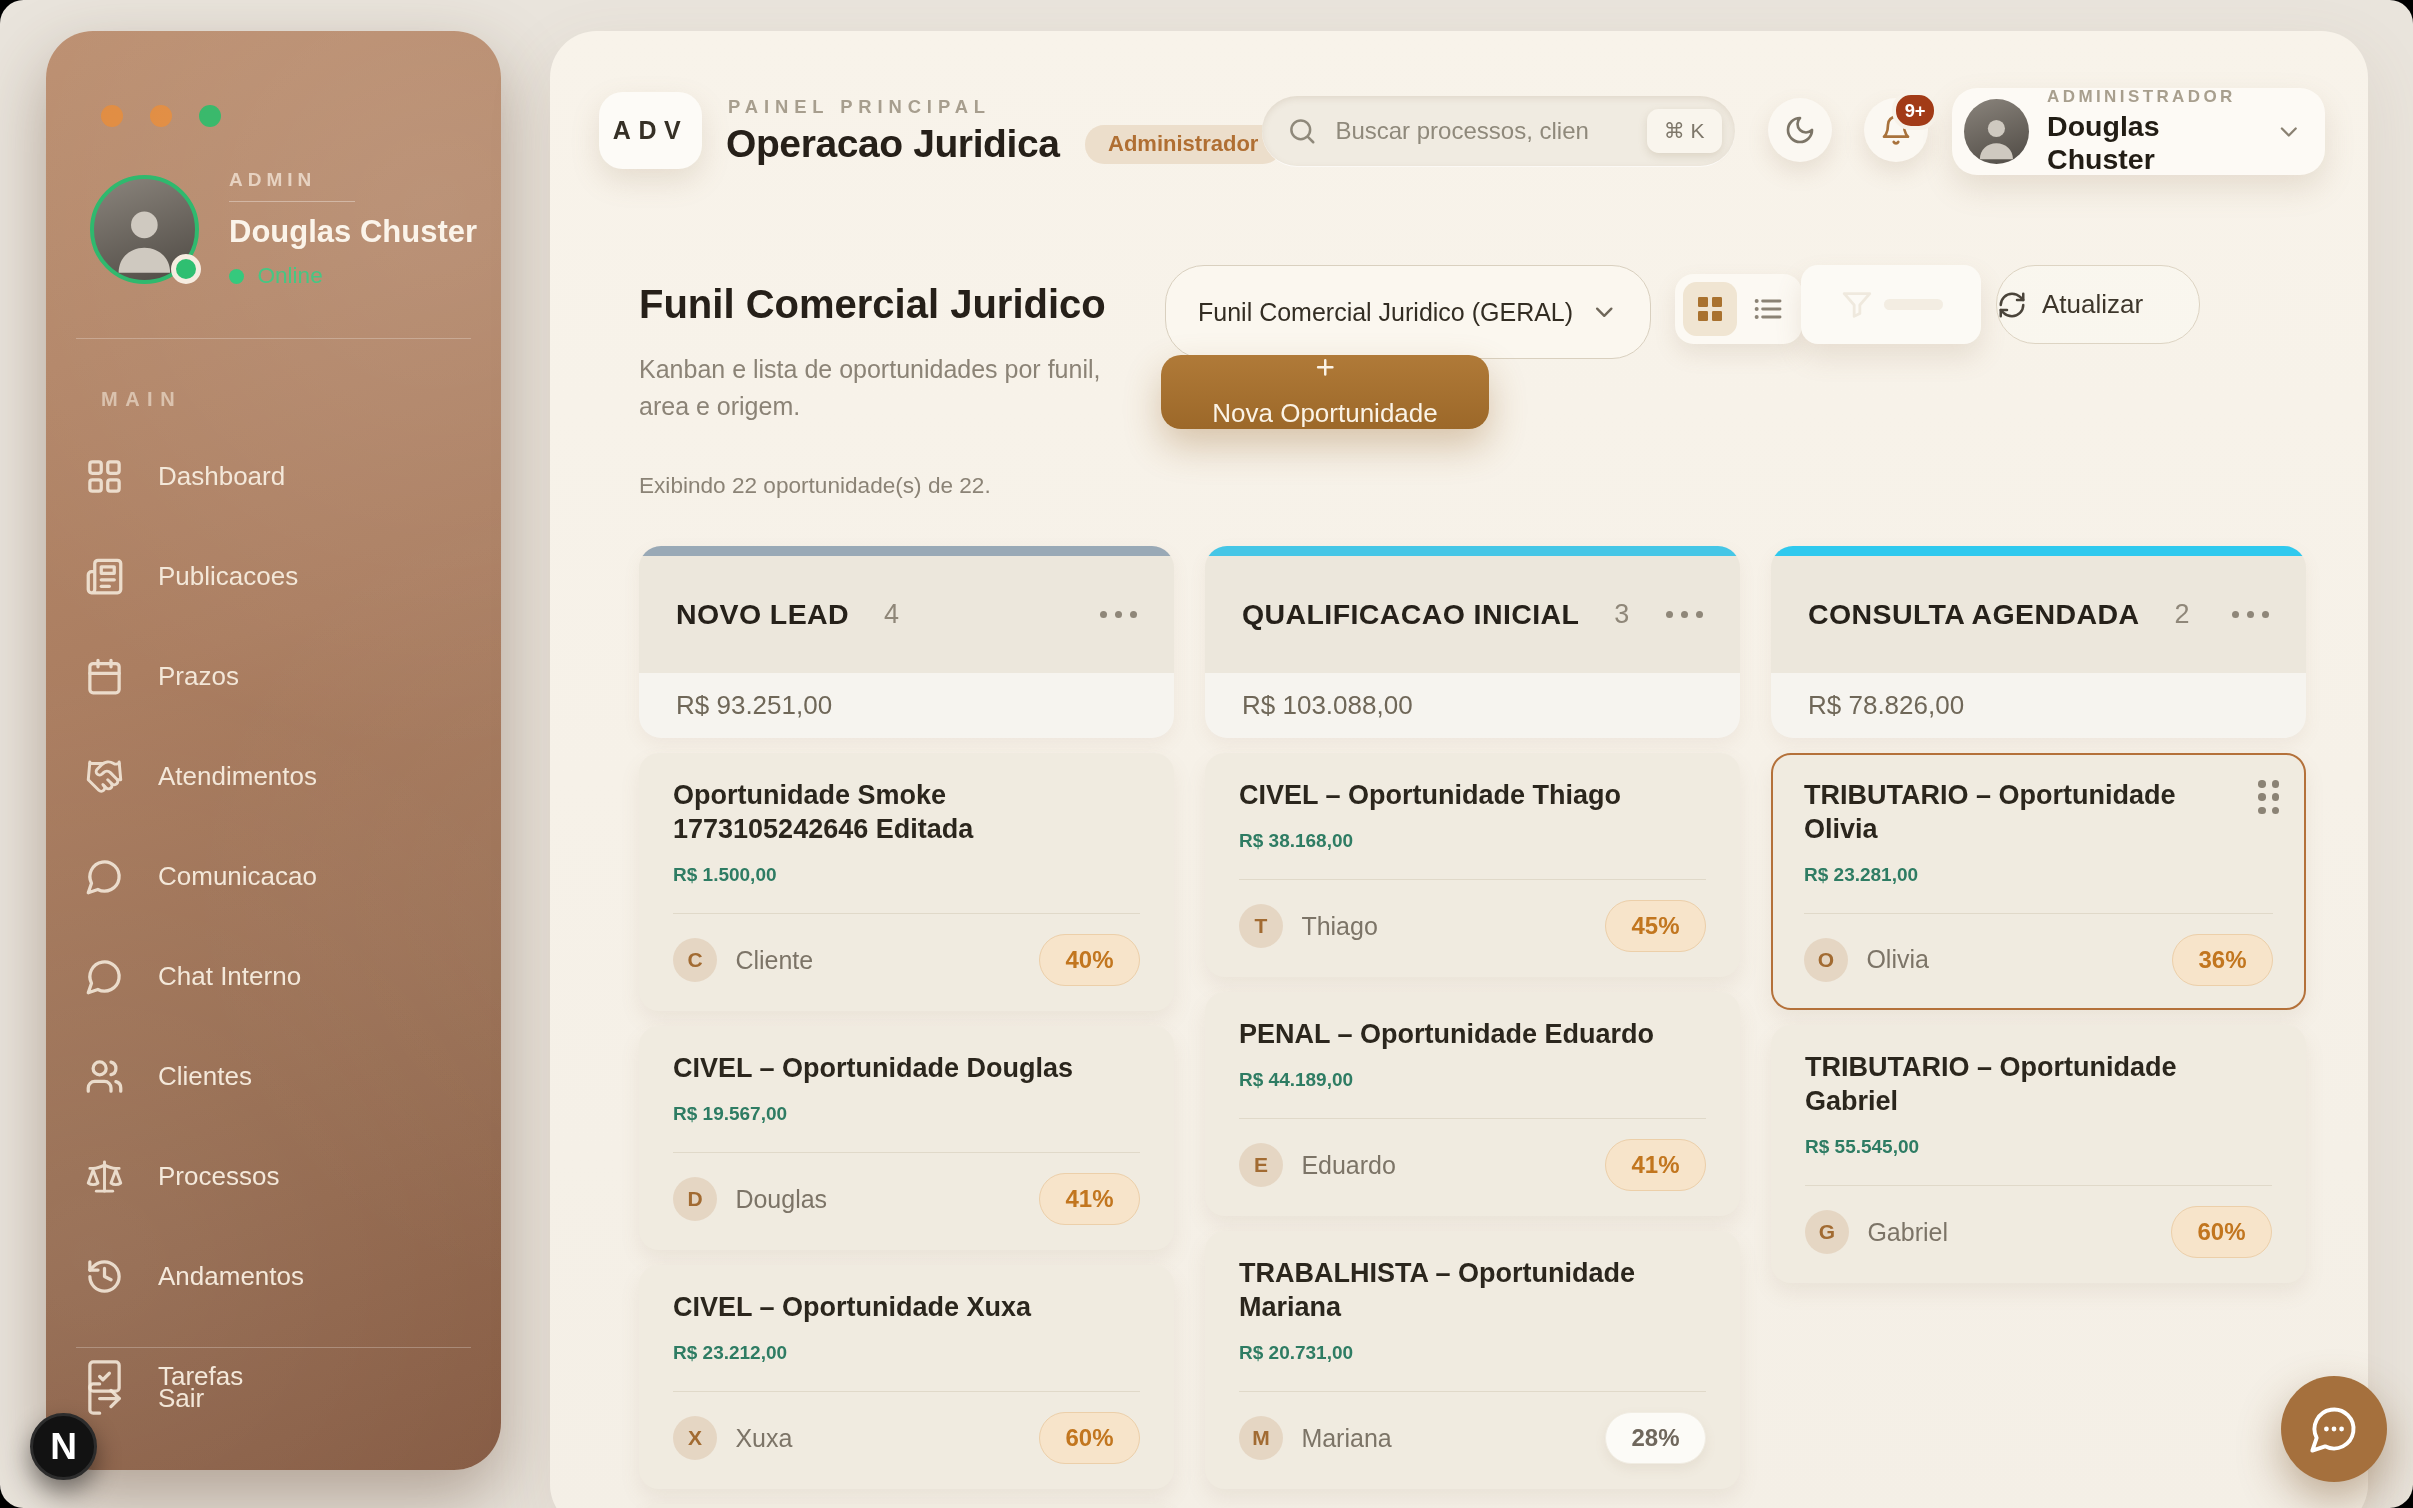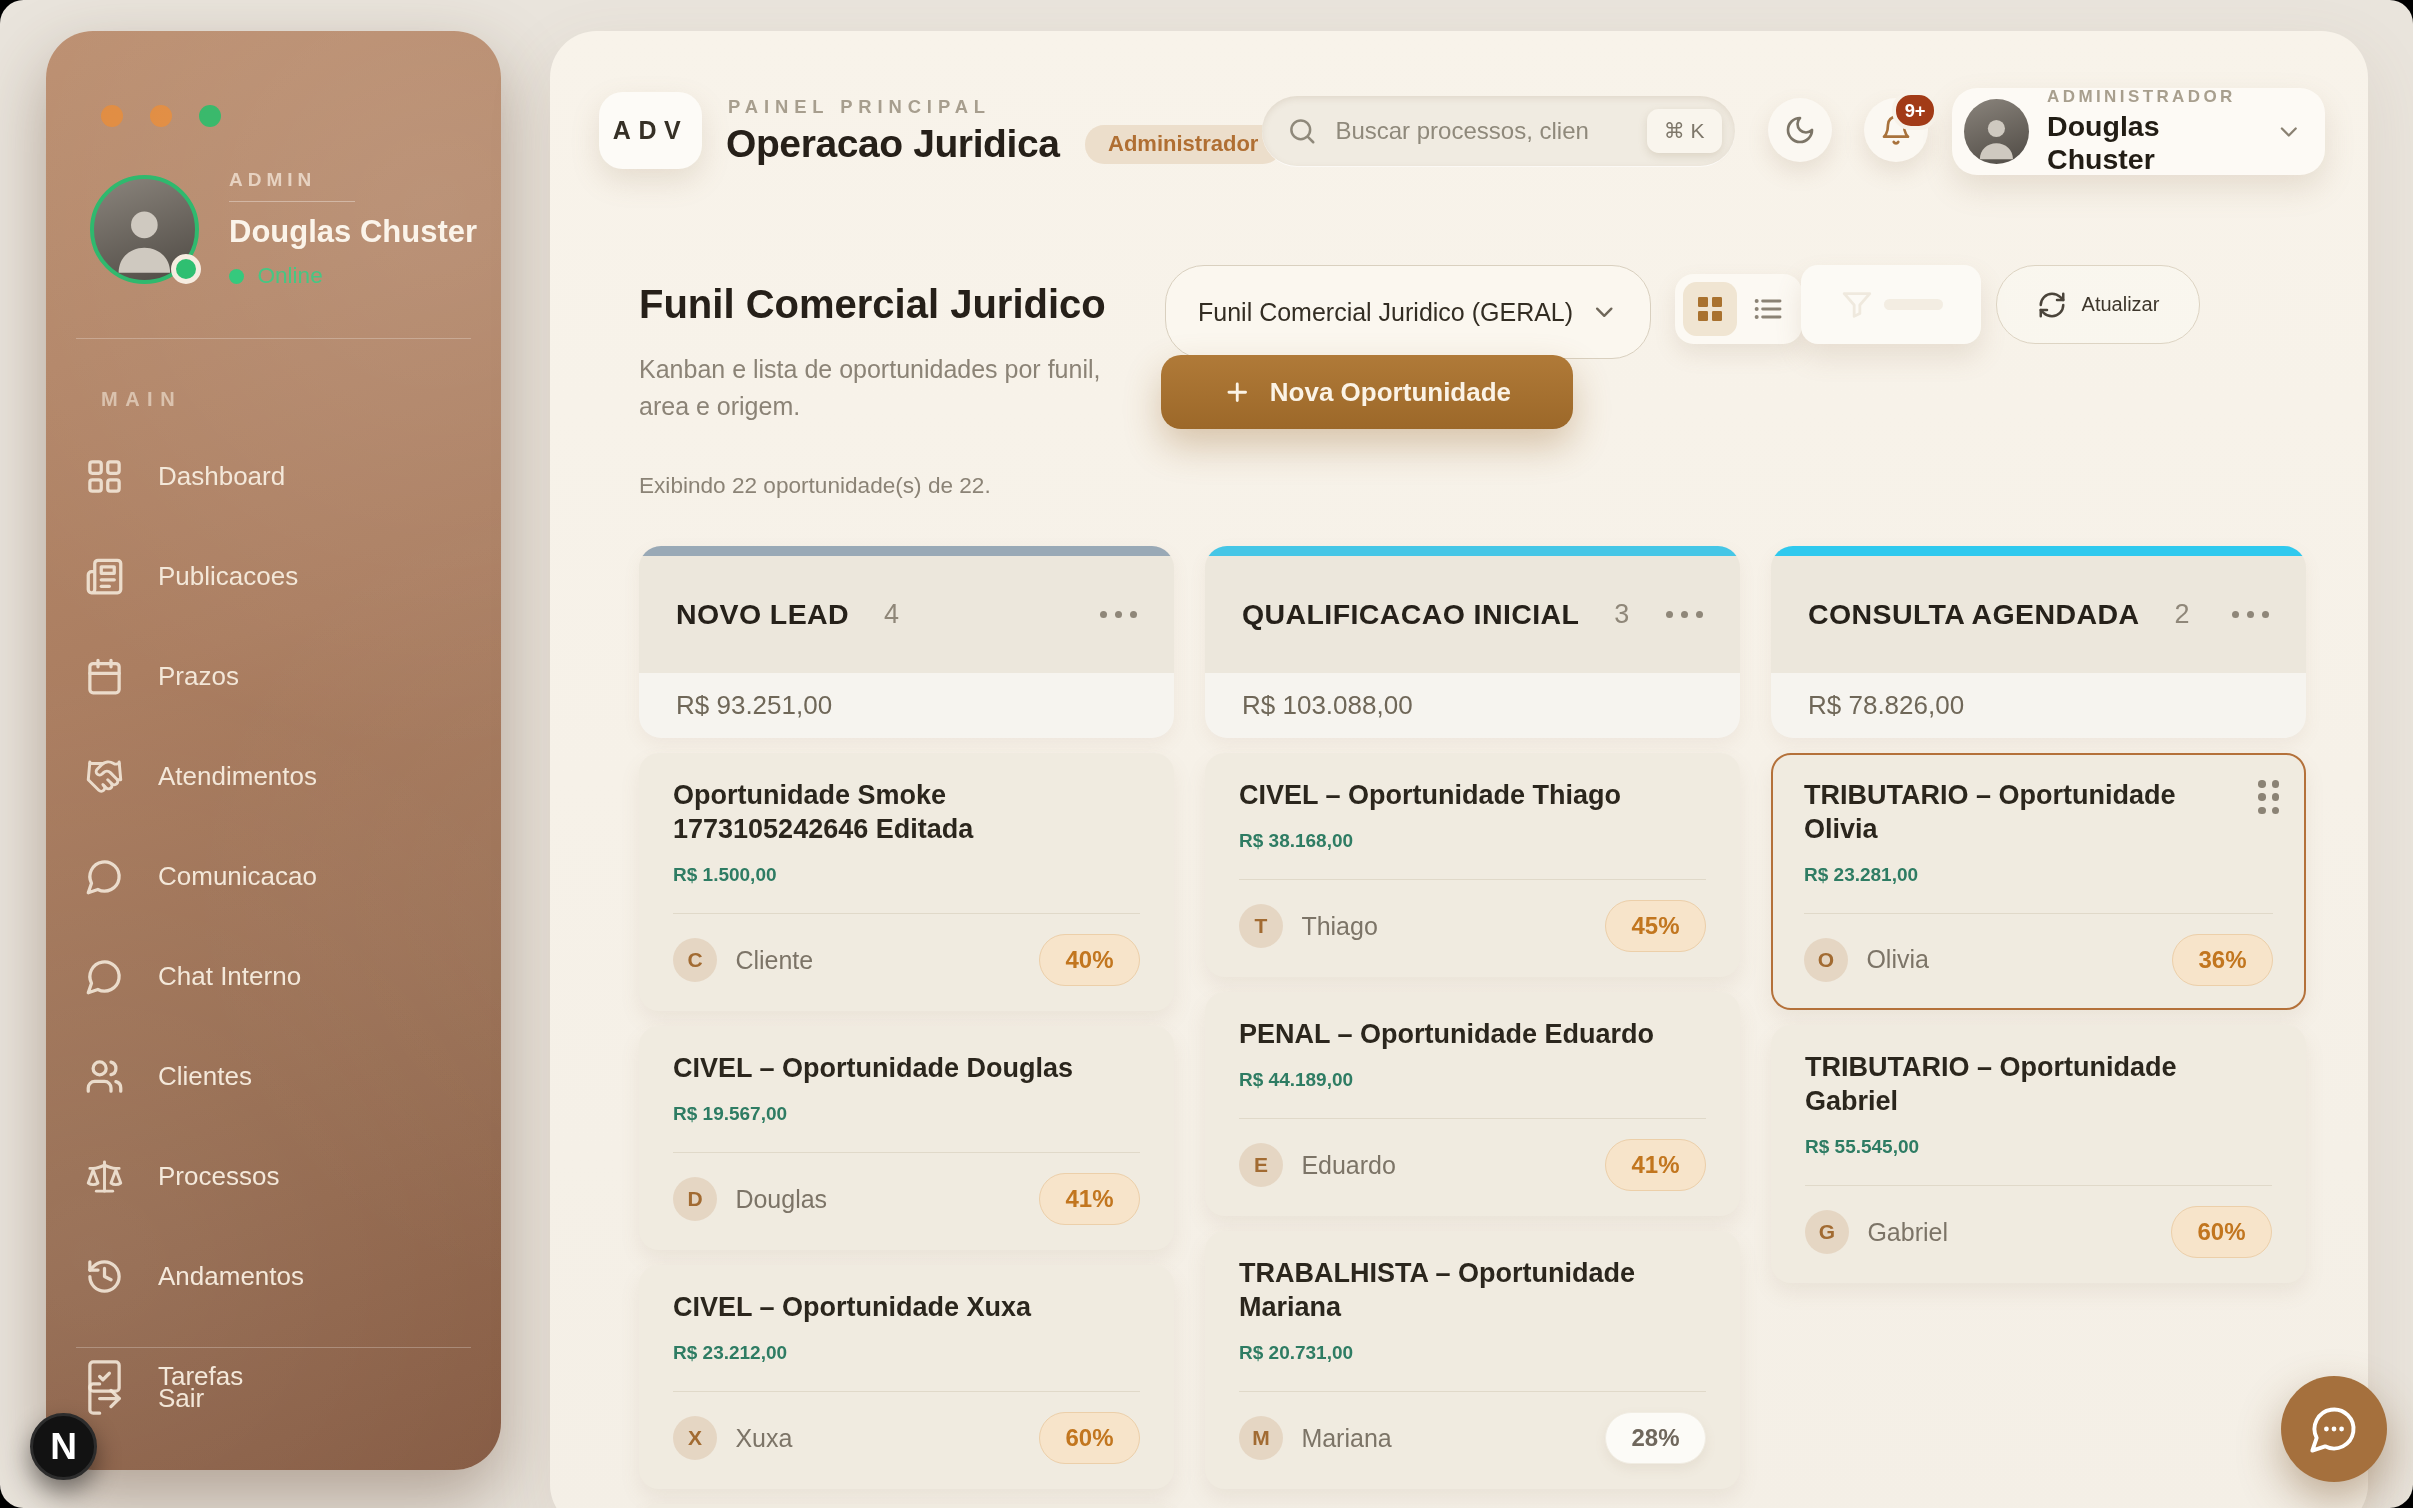--- a/index.html
+++ b/index.html
@@ -111,26 +111,26 @@
   .tg svg{ width:32px; height:32px; }
 
   .ghost-card{ position:absolute; left:1251px; top:234px; width:180px; height:79px; border-radius:17px;
      background:#fcfaf5; box-shadow:0 13.4px 27px rgba(150,120,90,.16); display:flex; align-items:center;
      justify-content:center; gap:10px; color:#d8cbb4; }
   .ghost-card svg{ width:34px; height:34px; opacity:.35; }
   .ghost-card i{ display:block; width:59px; height:11.7px; border-radius:5.9px; background:#e9e0cf; opacity:.5; }
 
   .refresh-btn{ position:absolute; left:1446px; top:234px; width:204px; height:79px; border-radius:39px;
      border:1.7px solid #ddd4c3; background:rgba(252,249,243,.55); display:flex; align-items:center;
-     justify-content:center; gap:15px; font-size:20px; color:#3d362b; }
+     justify-content:flex-start; gap:15px; font-size:26px; color:#3d362b; }
   .refresh-btn svg{ width:30px; height:30px; color:#4a443a; }
 
-  .nova-btn{ position:absolute; left:611px; top:324px; width:412px; height:74px; border-radius:20px;
+  .nova-btn{ position:absolute; left:611px; top:324px; width:328px; height:74px; border-radius:20px;
      background:linear-gradient(180deg,#b07a38,#9c6829); box-shadow:0 17px 37px rgba(150,100,40,.32);
-     color:#fbf3e6; font-size:26px; font-weight:700; display:flex; align-items:center; justify-content:center; gap:18.4px; }
+     color:#fbf3e6; font-size:26px; font-weight:400; display:flex; align-items:center; justify-content:center; gap:18.4px;flex-direction:column; }
   .nova-btn svg{ width:28.5px; height:28.5px; }
 
   
   .board{ position:absolute; left:89px; top:515px; width:1671px; display:grid;
      grid-template-columns:repeat(3,535px); column-gap:31px; }
   .col-head{ border-radius:22px; overflow:hidden; background:#ece7dc;
      box-shadow:0 6.7px 17px rgba(150,120,90,.08); }
   .accent{ height:10px; }
   .col-title-row{ display:flex; align-items:center; height:117px; padding:0 37px; }
   .col-title{ font-size:28.5px; font-weight:800; color:#26211a; letter-spacing:0.4px; }

